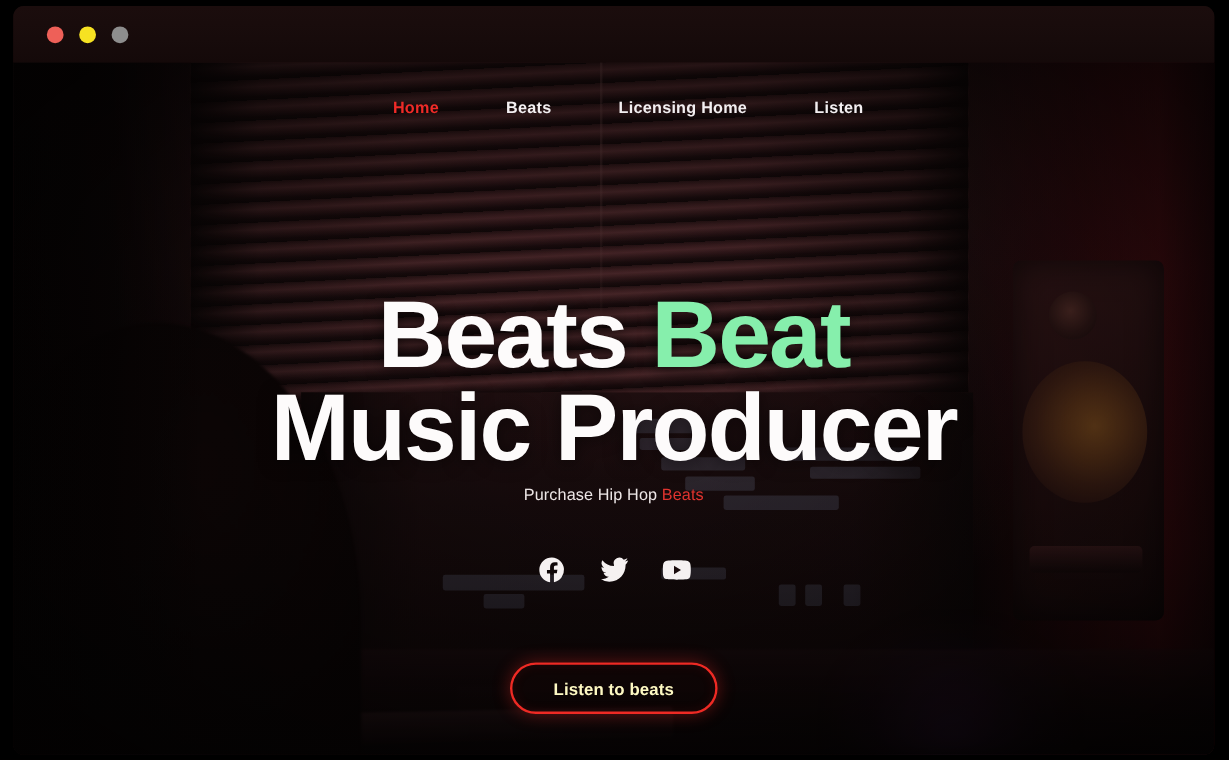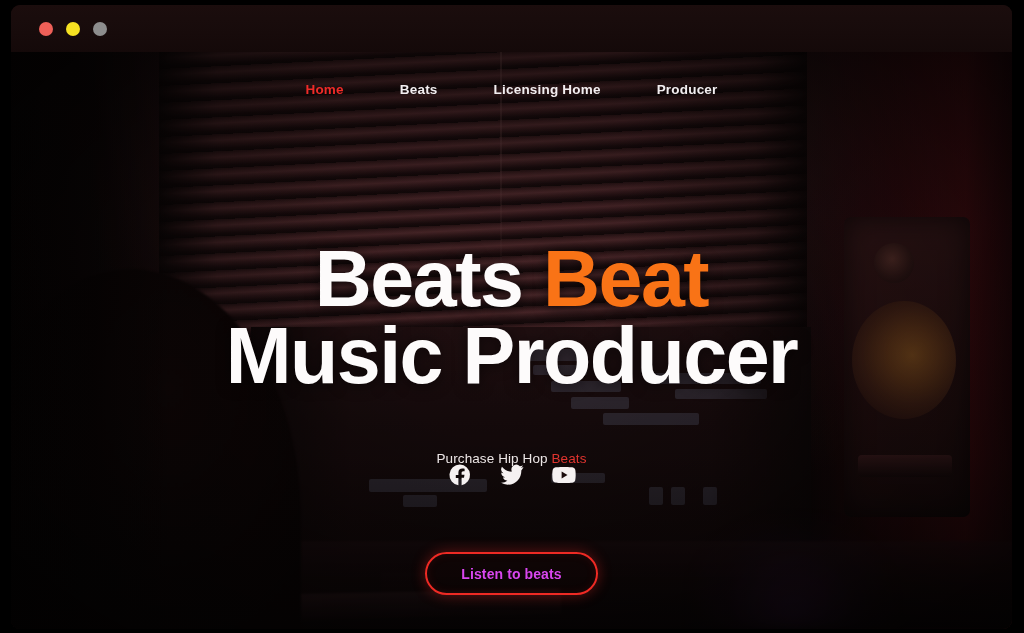--- a/index.html
+++ b/index.html
@@ -230,21 +230,21 @@
 
   
   .content {
     position: absolute;
     inset: 0;
     z-index: 20;
   }
 
   nav.navbar {
     position: absolute;
-    left: 0; top: 30px;
+    left: 12px; top: 30px;
     width: 100%;
     display: flex;
     justify-content: center;
     gap: 56px;
   }
   .nav-link {
     font-size: 13.5px;
     font-weight: bold;
     color: #f2eef0;
     text-decoration: none;
@@ -259,32 +259,31 @@
     left: 0; top: 188px;
     width: 100%;
     text-align: center;
     color: #fdfbfb;
     font-size: 79px;
     font-weight: bold;
     line-height: .98;
     letter-spacing: -1.5px;
     text-shadow: 0 2px 14px rgba(0,0,0,.55);
   }
-  .headline .accent { color: #f97316; }
+  .headline .accent { color: #86efac; }
   .headline .line2 { display: block; }
 
   .subtitle {
     position: absolute;
     left: 0; top: 353px;
     width: 100%;
     text-align: center;
     font-size: 13.5px;
     color: #ece6e6;
     letter-spacing: .1px;
-    margin-top: 46px;
   }
   .subtitle .accent { color: #e0342f; }
 
   .socials {
     position: absolute;
     left: 0; top: 411px;
     width: 100%;
     display: flex;
     justify-content: center;
     align-items: center;
@@ -306,21 +305,21 @@
   }
   .cta {
     display: inline-flex;
     align-items: center;
     justify-content: center;
     height: 43px;
     padding: 0 34px;
     border: 2px solid #ee2a24;
     border-radius: 999px;
     background: rgba(30,6,8,0.18);
-    color: #d946ef;
+    color: #fef9c3;
     font-size: 14px;
     font-weight: bold;
     letter-spacing: .1px;
     cursor: pointer;
     box-shadow: 0 0 14px rgba(238,42,36,.38), inset 0 0 10px rgba(238,42,36,.10);
     font-family: "Liberation Sans", sans-serif;
   }
 </style>
 </head>
 <body>
@@ -375,21 +374,21 @@
       <div class="leftdark"></div>
       <div class="vignette"></div>
     </div>
 
     <div class="content">
 
       <nav class="navbar">
         <a class="nav-link active" href="#">Home</a>
         <a class="nav-link" href="#">Beats</a>
         <a class="nav-link" href="#">Licensing Home</a>
-        <a class="nav-link" href="#">Producer</a>
+        <a class="nav-link" href="#">Listen</a>
       </nav>
 
       <h1 class="headline">
         <span>Beats </span><span class="accent">Beat</span>
         <span class="line2">Music Producer</span>
       </h1>
 
       <p class="subtitle">
         <span>Purchase Hip Hop </span><span class="accent">Beats</span>
       </p>

